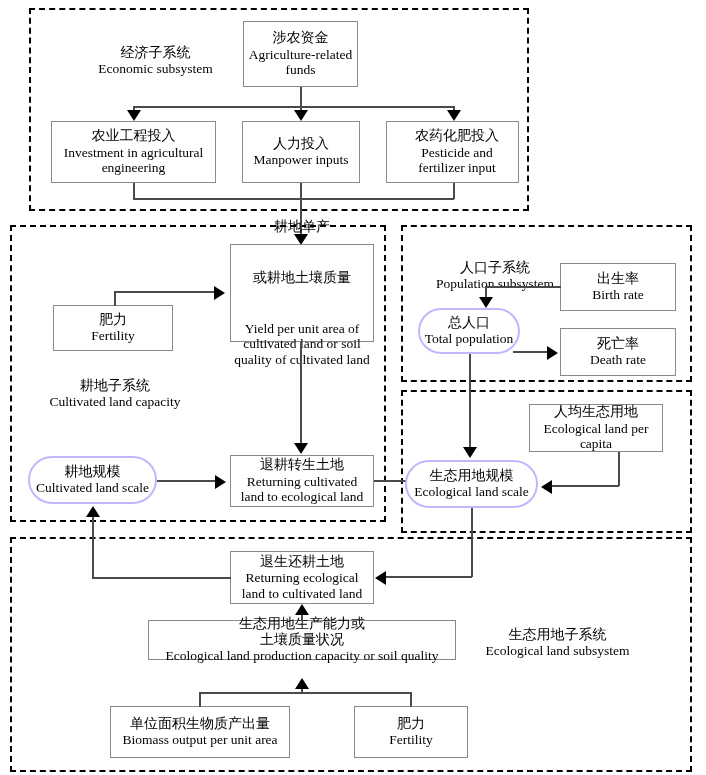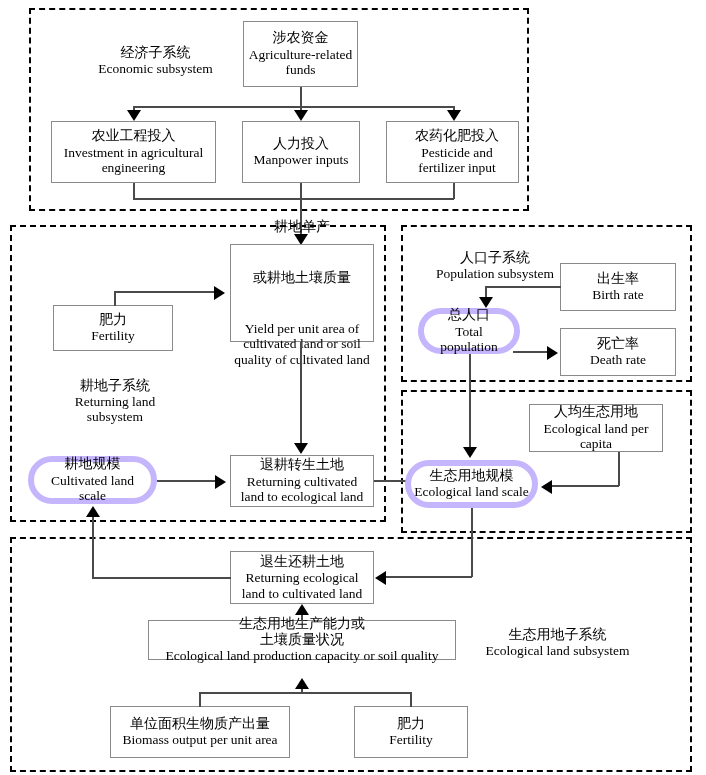--- a/index.html
+++ b/index.html
@@ -16,21 +16,21 @@
   .caption .en{display:block;font-size:13.5px;}
 
   
   .node{position:absolute;border:1px solid #8a8a8a;background:#fff;box-sizing:border-box;
         display:flex;flex-direction:column;align-items:center;justify-content:center;
         text-align:center;line-height:1.15;padding:2px 3px;}
   .node .cn{display:block;font-size:14px;}
   .node .en{display:block;font-size:13.5px;}
 
   
-  .node.stadium{border:6px solid #c4b5fd;border-radius:999px;}
+  .node.stadium{border:2px solid #c4b5fd;border-radius:999px;}
 
   
   .ln{position:absolute;background:#4a4a4a;}
   .lnh{height:1.5px;}
   .lnv{width:1.5px;}
 
   
   .ah{position:absolute;width:0;height:0;}
   .ah.down{border-left:7px solid transparent;border-right:7px solid transparent;border-top:11px solid #000;}
   .ah.up{border-left:7px solid transparent;border-right:7px solid transparent;border-bottom:11px solid #000;}
@@ -52,24 +52,24 @@
 
   <div class="subsys" style="left:10px;top:537px;width:682px;height:235px;"></div>
 
   <div class="caption" style="left:78px;top:45px;width:155px;">
     <span class="cn">经济子系统</span>
     <span class="en">Economic subsystem</span>
   </div>
 
   <div class="caption" style="left:45px;top:378px;width:140px;white-space:normal;">
     <span class="cn">耕地子系统</span>
-    <span class="en" style="white-space:normal;">Returning land subsystem</span>
-  </div>
-
-  <div class="caption" style="left:425px;top:250px;width:140px;">
+    <span class="en" style="white-space:normal;">Cultivated land capacity</span>
+  </div>
+
+  <div class="caption" style="left:425px;top:260px;width:140px;">
     <span class="cn">人口子系统</span>
     <span class="en">Population subsystem</span>
   </div>
 
   <div class="caption" style="left:470px;top:627px;width:175px;">
     <span class="cn">生态用地子系统</span>
     <span class="en">Ecological land subsystem</span>
   </div>
 
   <div class="node" style="left:243px;top:21px;width:115px;height:66px;">

